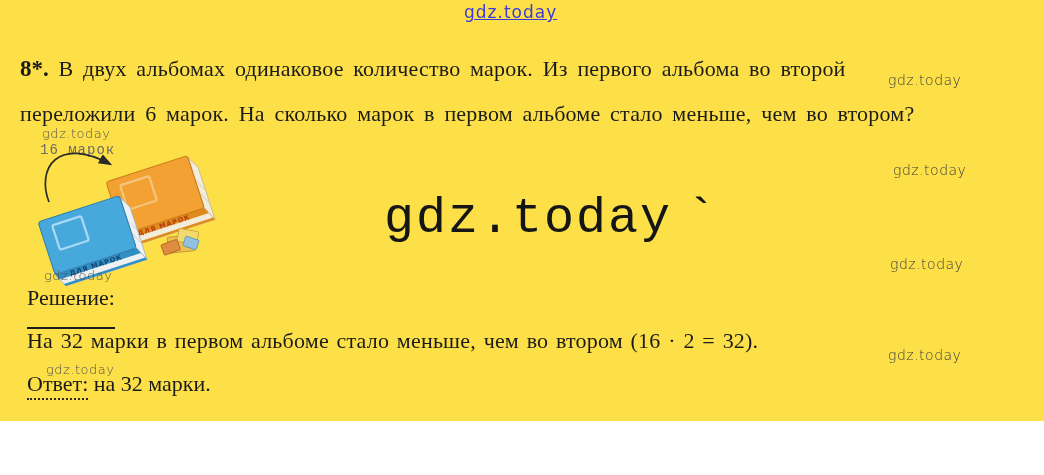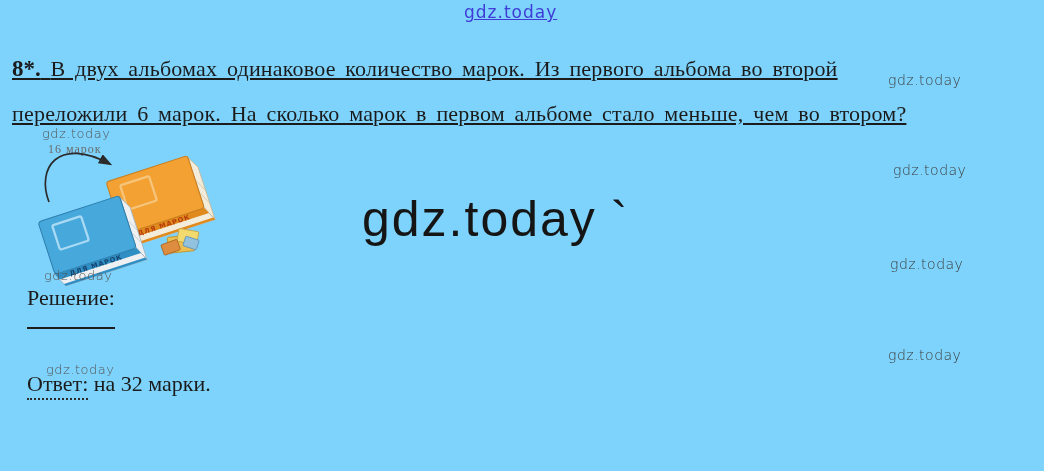--- a/index.html
+++ b/index.html
@@ -1,54 +1,54 @@
 <!DOCTYPE html>
 <html><head>
 <meta charset="utf-8">
 <style>
   html,body{margin:0;padding:0;background:#ffffff;}
   .page{
-    position:relative;width:1044px;height:471px;background:#7dd3fc;
+    position:relative;width:1044px;height:421px;background:#fde047;
     overflow:hidden;font-family:"Liberation Serif",serif;color:#1b1b1b;
   }
   .abs{position:absolute;}
 
   
   .logo{
     left:464px;top:2px;font-family:"DejaVu Sans",sans-serif;
     font-size:17px;letter-spacing:1px;color:#3f3bd6;
     text-decoration:underline;font-weight:400;cursor:pointer;
   }
 
   
   .wm{
     font-family:"DejaVu Sans",sans-serif;font-weight:300;
     font-size:14px;letter-spacing:.5px;color:#3d3d3d;white-space:nowrap;
   }
   .wm.light{color:#555;font-size:13px;}
 
   
   .wm-big{
-    left:362px;top:190px;font-family:Liberation Sans, sans-serif;
+    left:384px;top:190px;font-family:Liberation Mono, monospace;
     font-weight:200;font-size:50px;letter-spacing:2px;color:#151515;
     white-space:nowrap;
   }
   .wm-big .tick{font-size:50px;margin-left:14px;vertical-align:top;}
 
   
   .problem{
-    left:12px;top:46px;width:1000px;font-size:22px;line-height:45px;
-    letter-spacing:.2px;word-spacing:4px;text-decoration:underline;
+    left:20px;top:46px;width:1000px;font-size:22px;line-height:45px;
+    letter-spacing:.2px;word-spacing:4px;
   }
   .problem .num{font-weight:bold;font-size:23px;letter-spacing:0;}
 
   
   .arrow-label{
-    left:48px;top:142px;font-family:Liberation Serif, serif;
-    font-size:12px;letter-spacing:1px;color:#6b6b6b;white-space:nowrap;
+    left:40px;top:142px;font-family:Liberation Mono, monospace;
+    font-size:14px;letter-spacing:1px;color:#6b6b6b;white-space:nowrap;
   }
 
   
   .sol-heading{left:27px;top:285px;font-size:22px;}
   .sol-heading .u{border-bottom:2px solid #1c1c1c;padding-bottom:17px;}
   .sol-body{left:27px;top:328px;font-size:22px;letter-spacing:.2px;word-spacing:2px;white-space:nowrap;}
   .answer{left:27px;top:371px;font-size:22px;font-family:Liberation Serif, serif;}
   .answer .u-dot{border-bottom:2px dotted #2a2a2a;padding-bottom:2px;}
 
   svg text{font-family:"DejaVu Sans",sans-serif;}
@@ -120,20 +120,21 @@
   <div class="abs wm light" style="left:44px;top:268px;">gdz.today</div>
 
   <div class="abs wm-big">
     <span>gdz.today</span><span class="tick">`</span>
   </div>
 
   <div class="abs sol-heading">
     <span class="u">Решение:</span>
   </div>
 
+  <div class="abs sol-body">На 32 марки в первом альбоме стало меньше, чем во втором (16 · 2 = 32).</div>
 
   <div class="abs wm light" style="left:46px;top:362px;">gdz.today</div>
 
   <div class="abs answer">
     <span class="u-dot">Ответ:</span>
     <span>на 32 марки.</span>
   </div>
 
 </div>
 

